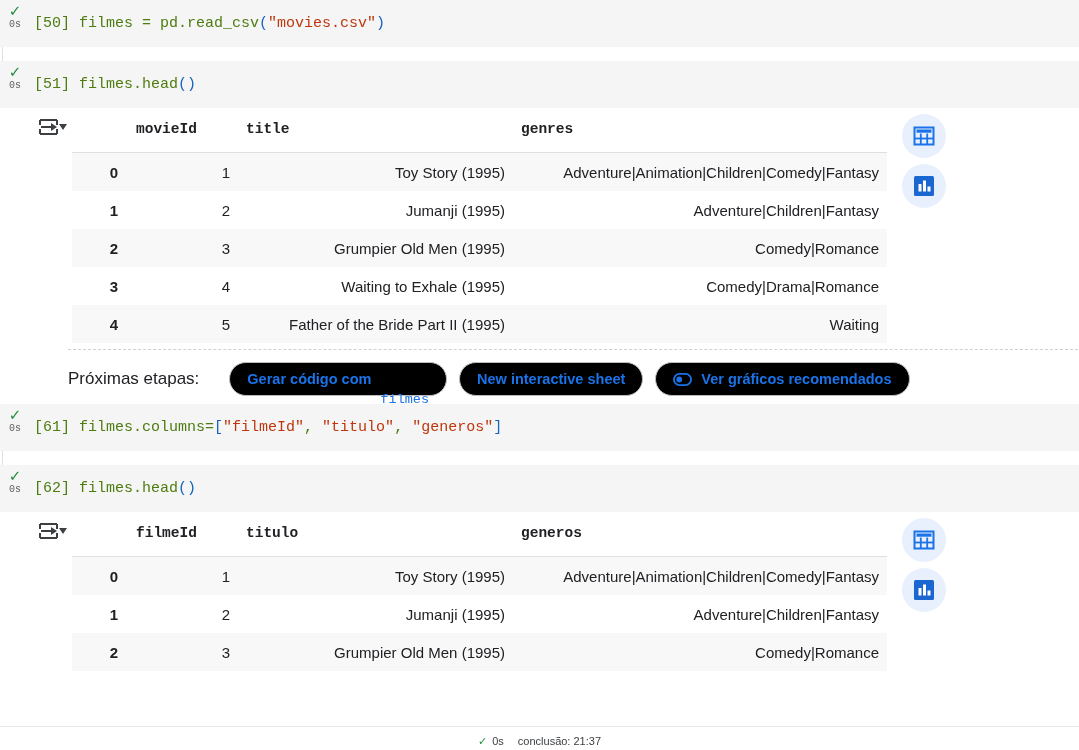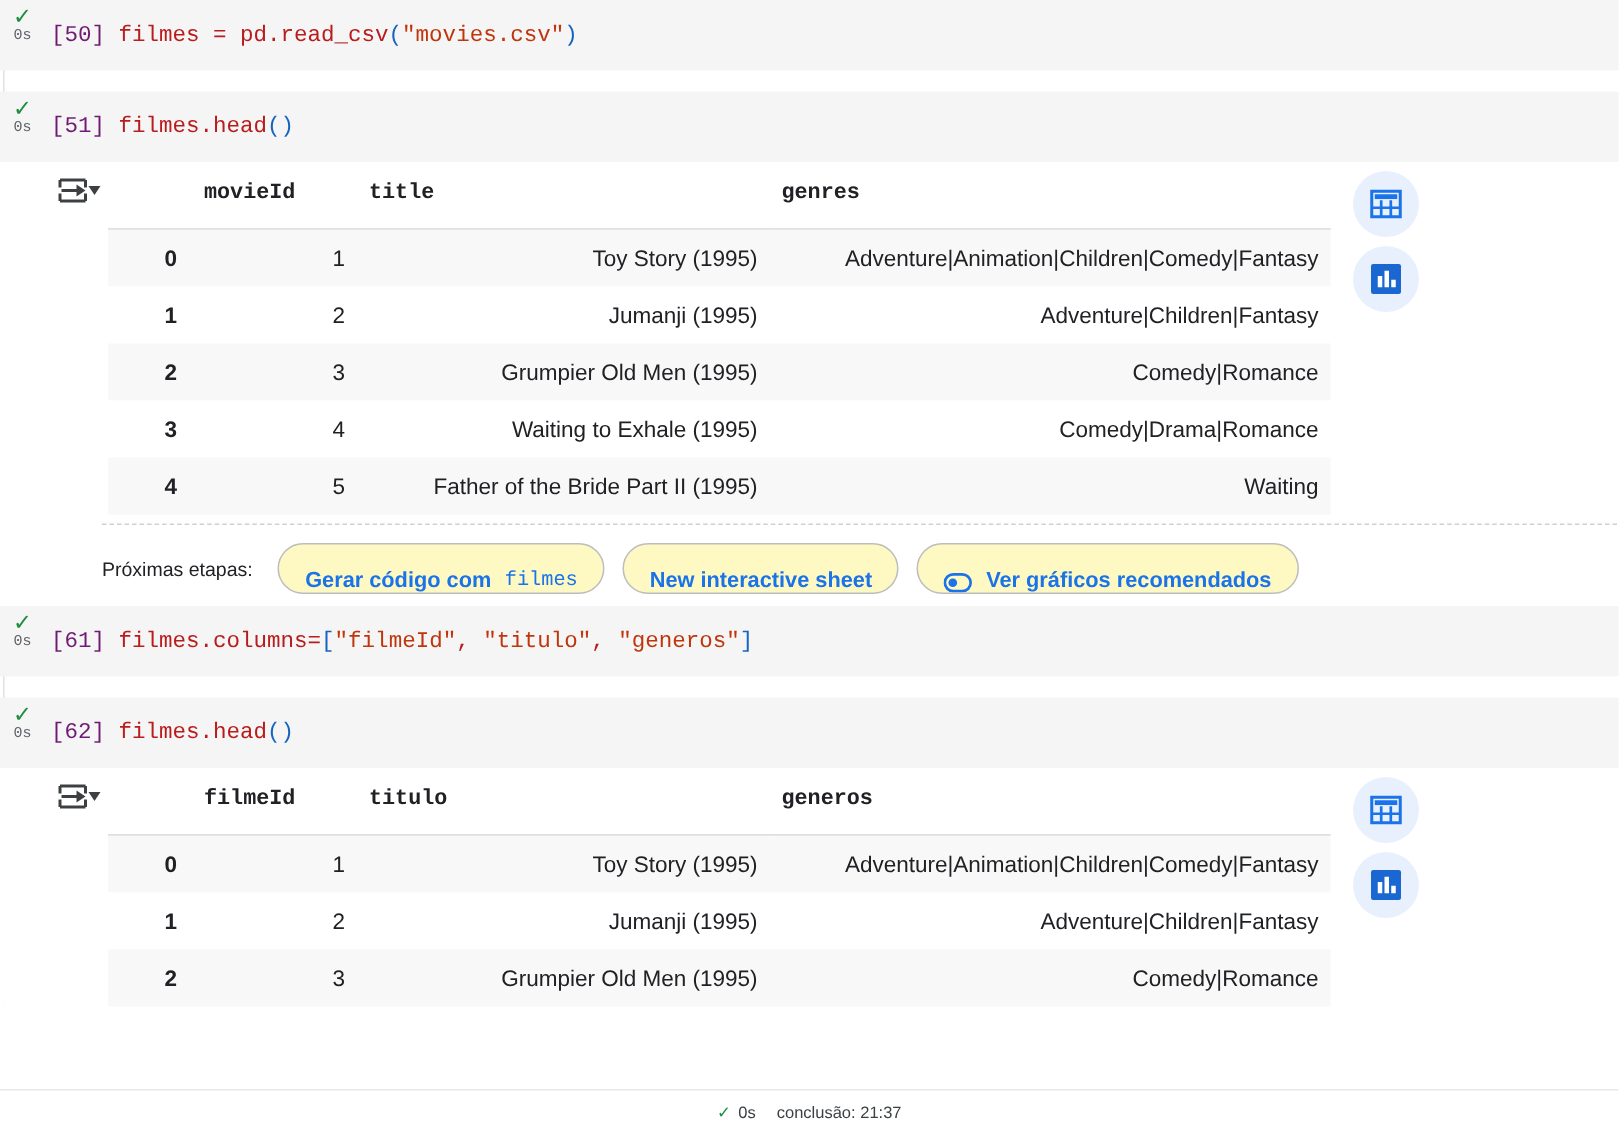--- a/index.html
+++ b/index.html
@@ -69,22 +69,22 @@
     box-sizing: border-box;
   }
   .code-line {
     font-family: "Liberation Mono", monospace;
     font-size: 15px;
     line-height: 21px;
     white-space: pre;
     padding-left: 34px;
     color: #202124;
   }
-  .tok-prompt { color: #701a75; }
-  .tok-plain  { color: #b91c1c; }
+  .tok-prompt { color: #4d7c0f; }
+  .tok-plain  { color: #4d7c0f; }
   .tok-str    { color: #bf360c; }
   .tok-paren  { color: #1565c0; }
   .tok-brk    { color: #1565c0; }
 
   
   .output-area {
     position: relative;
     background: #ffffff;
     padding-left: 34px;
     padding-top: 4px;
@@ -179,36 +179,36 @@
     border-top: 1px dashed #d0d0d0;
     padding-top: 12px;
     padding-bottom: 8px;
     display: flex;
     align-items: center;
     gap: 12px;
     width: 1010px;
     box-sizing: border-box;
   }
   .next-steps-label {
-    font-size: 13px;
+    font-size: 17px;
     color: #202124;
-    margin-right: 5px;
+    margin-right: 18px;
   }
   .chip {
     border: 1px solid #bdbdbd;
     border-radius: 18px;
     height: 32px;
     padding: 0 17px;
     display: inline-flex;
-    align-items: flex-end;
+    align-items: center;
     gap: 9px;
     color: #1a73e8;
     font-size: 14.5px;
     font-weight: bold;
-    background: #fef9c3;
+    background: #000000;
     cursor: pointer;
     white-space: nowrap;
   }
   .chip .mono {
     font-family: "Liberation Mono", monospace;
     font-weight: normal;
     font-size: 13.5px;
     margin-top: 41px;
   }
 

